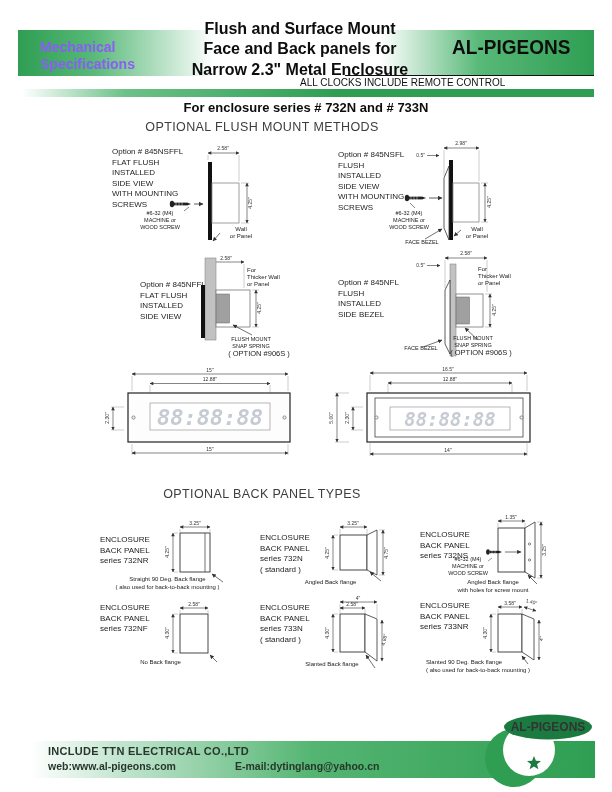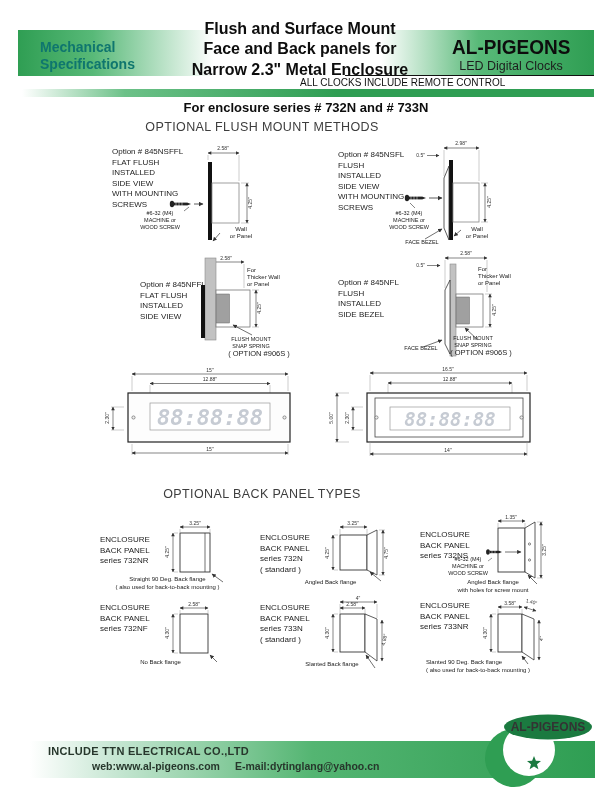--- a/index.html
+++ b/index.html
@@ -3,21 +3,21 @@
 <meta charset="utf-8">
 <style>
   html,body{margin:0;padding:0;}
   body{width:612px;height:792px;background:#ffffff;position:relative;overflow:hidden;
        font-family:"Liberation Sans",sans-serif;color:#1c1c1c;}
   .abs{position:absolute;}
   .pre{white-space:pre-line;}
   .ctr{text-align:center;}
   .band{left:18px;top:30px;width:576px;height:46px;
         background:linear-gradient(90deg,#2f9e53 0%,#58b978 13%,#ffffff 34%,#ffffff 63%,#58b978 80%,#2f9e53 100%);}
-  .mech{left:40px;top:39px;font-size:14px;font-weight:bold;line-height:1.18;color:#0f766e;}
+  .mech{left:40px;top:39px;font-size:14px;font-weight:bold;line-height:1.18;color:#8b5cf6;}
   .title{left:130px;top:19px;width:340px;font-size:16px;font-weight:bold;line-height:1.27;color:#0d0d0d;}
   .brand{left:432px;top:36px;width:158px;}
   .brand-name{display:inline-block;font-size:20px;font-weight:bold;letter-spacing:0px;color:#0d0d0d;transform:scaleX(.95);}
   .brand-sub{font-size:12.5px;color:#1d1d1d;margin-top:0px;}
   .remote-rule{left:345px;top:75px;width:249px;border-top:1.5px solid #111;height:0;}
   .remote{left:300px;top:77px;width:294px;text-align:left;font-size:10px;color:#111;}
   .greenbar{left:22px;top:89px;width:572px;height:8px;
             background:linear-gradient(90deg,#ffffff 0%,#6cc188 18%,#2f9e53 55%,#2f9e53 100%);}
   .series{left:0;top:100px;width:612px;font-size:13px;font-weight:bold;color:#0d0d0d;}
   .sechead{left:0;width:524px;font-size:12.5px;color:#3d3d3d;letter-spacing:.4px;}
@@ -26,21 +26,21 @@
   .lbl6{font-size:6px;line-height:1.2;color:#222;}
   .cap{font-size:6px;line-height:1.35;color:#222;}
   .opt906{font-size:7.5px;color:#222;}
   svg.d{position:absolute;overflow:visible;}
   svg text{font-family:"Liberation Sans",sans-serif;fill:#333;}
   .dim{font-size:5px;}
   .seg{font-family:"DejaVu Sans Mono",monospace;font-weight:bold;font-style:italic;fill:#c6cbd3;}
   .fbar{left:30px;top:741px;width:565px;height:37px;
         background:linear-gradient(90deg,#ffffff 0%,#c3e5d0 16%,#54b572 50%,#2f9e53 100%);}
   .company{left:48px;top:745px;font-size:11px;font-weight:bold;color:#27372c;letter-spacing:.3px;}
-  .webline{left:48px;top:760px;font-size:10.5px;font-weight:bold;color:#27372c;margin-left:44px;}
+  .webline{left:48px;top:760px;font-size:10.5px;font-weight:bold;color:#27372c;}
   .emailline{left:235px;top:760px;font-size:10.5px;font-weight:bold;color:#27372c;}
 </style>
 </head>
 <body>
 
 <svg width="0" height="0" class="abs">
   <defs>
     <marker id="ae" markerWidth="7" markerHeight="7" refX="5.5" refY="3" orient="auto">
         <path d="M0,0L6,3L0,6z" fill="#333"></path>
       </marker>
@@ -51,21 +51,20 @@
 </svg>
 
 <div class="abs band"></div>
 <div class="abs mech pre">Mechanical
 Specifications</div>
 <div class="abs title ctr pre">Flush and Surface Mount
 Face and Back panels for
 Narrow 2.3" Metal Enclosure</div>
 <div class="abs brand ctr">
   <span class="brand-name">AL-PIGEONS</span>
-  <div class="brand-sub">LED  Digital Clocks</div>
 </div>
 <div class="abs remote-rule"></div>
 <div class="abs remote">ALL CLOCKS INCLUDE REMOTE CONTROL</div>
 <div class="abs greenbar"></div>
 <div class="abs series ctr">For enclosure series # 732N and # 733N</div>
 
 <div class="abs sechead ctr" style="top:120px;">OPTIONAL FLUSH MOUNT METHODS</div>
 
 <div class="abs opt pre" style="left:112px;top:147px;">Option # 845NSFFL
 FLAT FLUSH

